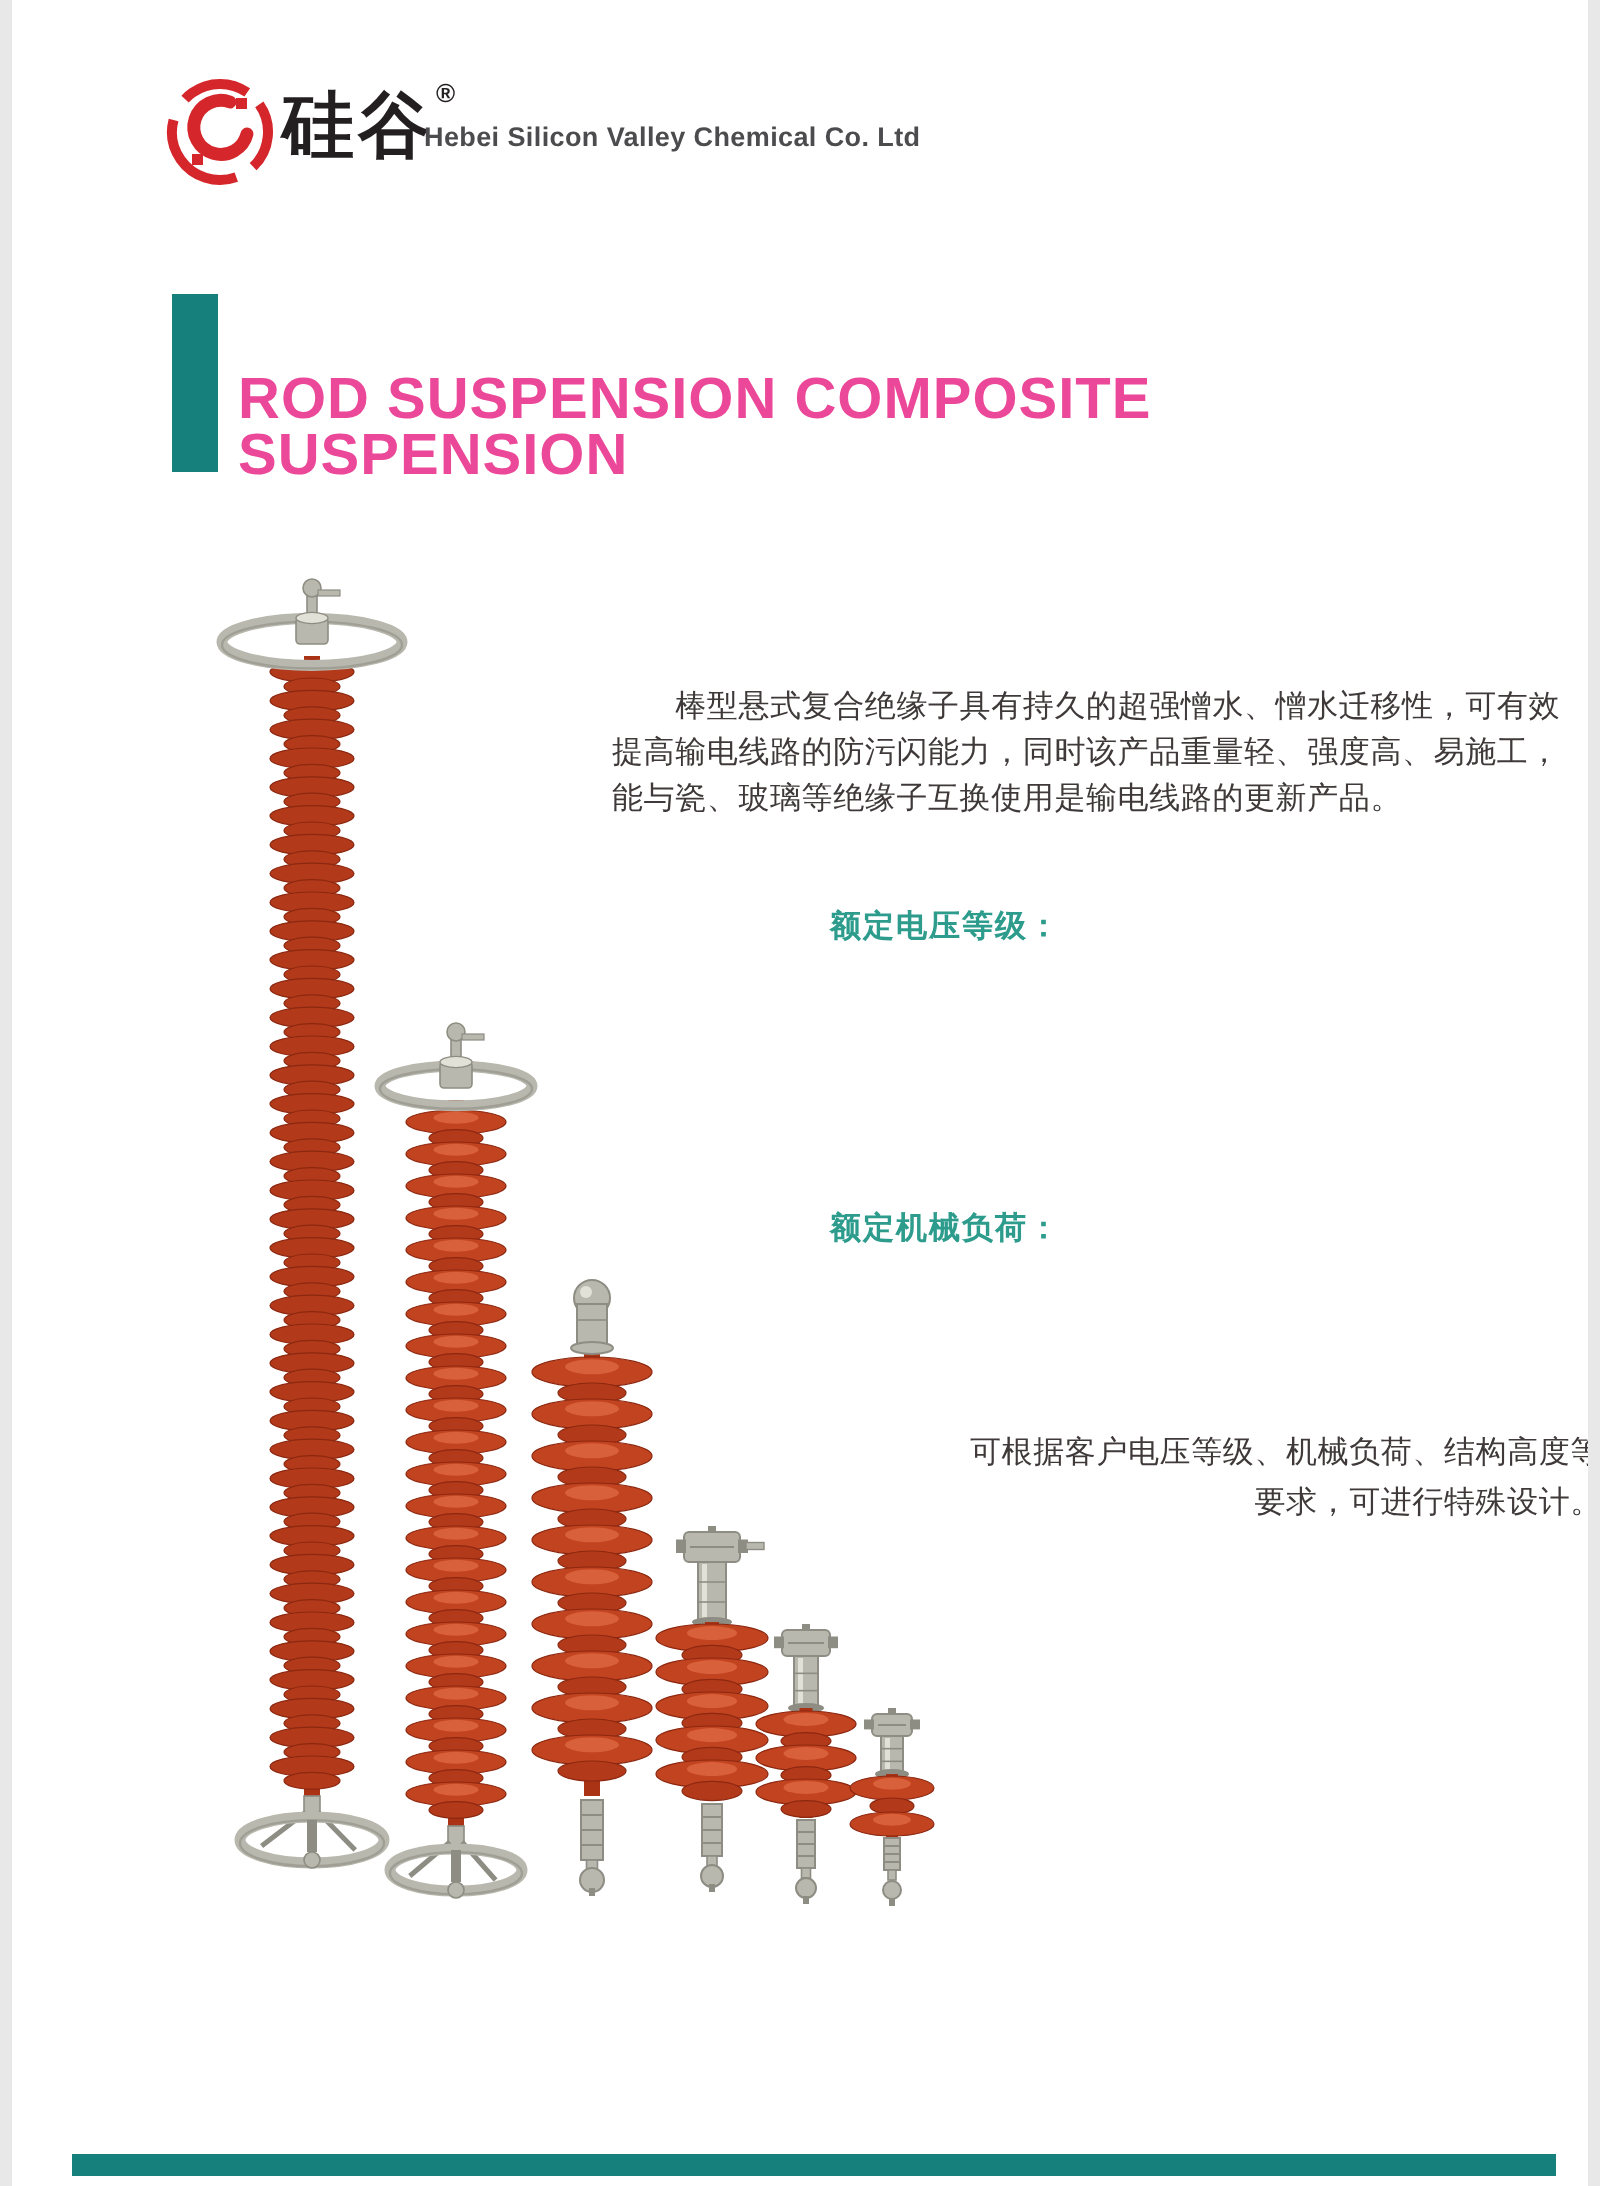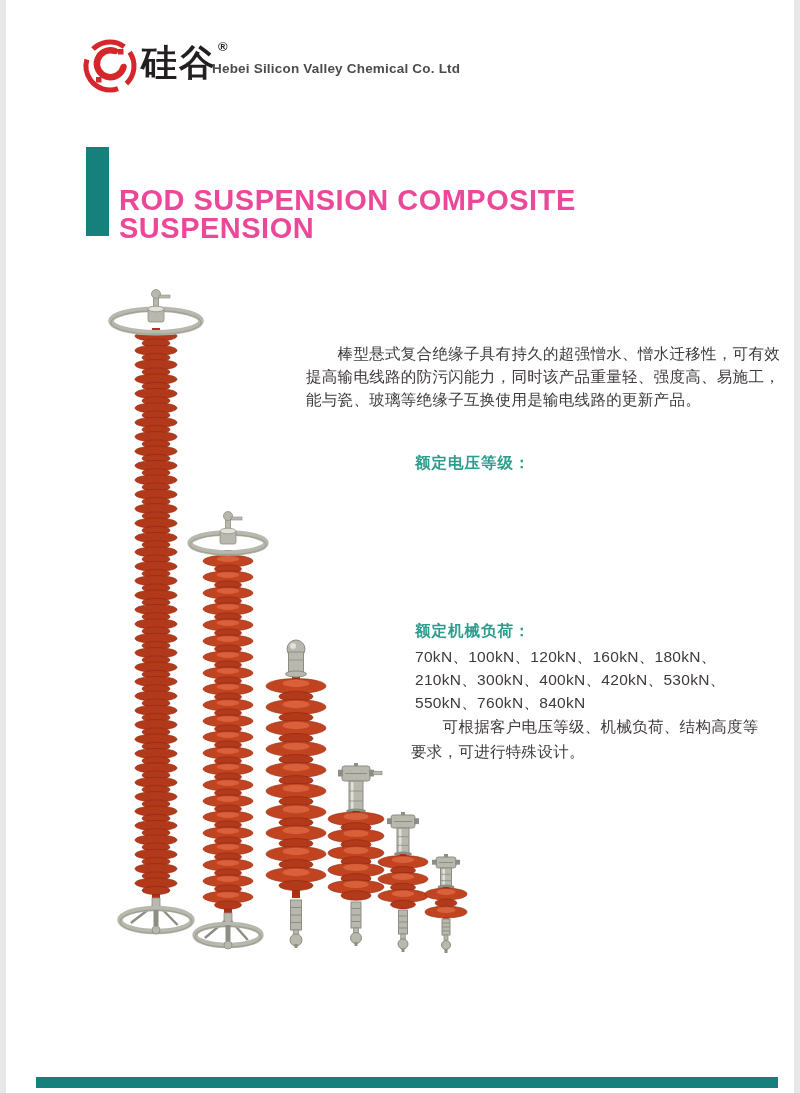--- a/index.html
+++ b/index.html
@@ -13,21 +13,21 @@
   .logo-zh{font-size:36px;font-weight:bold;color:#231f20;letter-spacing:2px;line-height:1;}
   .logo-reg{font-size:13px;font-weight:bold;color:#231f20;vertical-align:top;position:relative;top:-6px;left:1px;}
   .company-name{font-size:13.5px;font-weight:bold;color:#4c4c4e;letter-spacing:0.2px;}
   
   .accent-bar{background:#15807c;}
   .title-zh{font-size:27px;font-weight:bold;color:#262223;letter-spacing:1.5px;line-height:1;}
   .title-en{font-size:29px;font-weight:bold;color:#ec4899;line-height:28px;letter-spacing:0.5px;}
   
   .body-text{font-size:15.5px;color:#3f3a39;line-height:23px;white-space:pre-line;letter-spacing:0.3px;}
   .teal-heading{font-size:15.5px;font-weight:bold;color:#2d9c8c;letter-spacing:1px;}
-  .note-text{font-size:15.5px;color:#3f3a39;line-height:25px;white-space:pre-line;letter-spacing:0.3px;}
+  .note-text{font-size:15.5px;color:#3f3a39;line-height:25px;white-space:pre-line;letter-spacing:0.3px;text-align:right;}
   .bottom-bar{background:#15807c;}
 </style>
 </head>
 <body>
 
 <div class="page">
 
   <div class="abs" style="left:76px;top:38px;width:56px;height:56px;">
     <svg width="56" height="56" viewBox="0 0 56 56">
       <circle cx="28" cy="28" r="24" fill="none" stroke="#d5262b" stroke-width="5" stroke-dasharray="34 10 52 12" transform="rotate(-35 28 28)"></circle>
@@ -46,24 +46,21 @@
     <div>ROD SUSPENSION COMPOSITE</div>
     <div>SUSPENSION</div>
   </div>
 
   <div class="abs body-text" style="left:300px;top:342px;width:500px;">　　棒型悬式复合绝缘子具有持久的超强憎水、憎水迁移性，可有效
 提高输电线路的防污闪能力，同时该产品重量轻、强度高、易施工，
 能与瓷、玻璃等绝缘子互换使用是输电线路的更新产品。</div>
 
   <div class="abs teal-heading" style="left:409px;top:453px;">额定电压等级：</div>
 
-  <div class="abs teal-heading" style="left:409px;top:621px;text-align:right;">额定机械负荷：</div>
-  <div class="abs body-text" style="left:409px;top:645px;width:380px;">70kN、100kN、120kN、160kN、180kN、
-210kN、300kN、400kN、420kN、530kN、
-550kN、760kN、840kN</div>
+  <div class="abs teal-heading" style="left:409px;top:604px;text-align:right;">额定机械负荷：</div>
 
   <div class="abs note-text" style="left:405px;top:714px;width:390px;">　　可根据客户电压等级、机械负荷、结构高度等
 要求，可进行特殊设计。</div>
 
   <div class="abs" style="left:100px;top:288px;">
     <svg id="ins1" width="100" height="668" viewBox="0 0 100 668">
         <rect x="46" y="40" width="8" height="570" fill="#a93314"></rect>
         <ellipse cx="50" cy="48" rx="21" ry="5.2" fill="#b23a1a" stroke="#8c2710" stroke-width="0.6"></ellipse>
         <ellipse cx="50" cy="55.2" rx="14" ry="4.2" fill="#b23a1a" stroke="#8c2710" stroke-width="0.6"></ellipse>
         <ellipse cx="50" cy="62.4" rx="21" ry="5.2" fill="#b23a1a" stroke="#8c2710" stroke-width="0.6"></ellipse>

